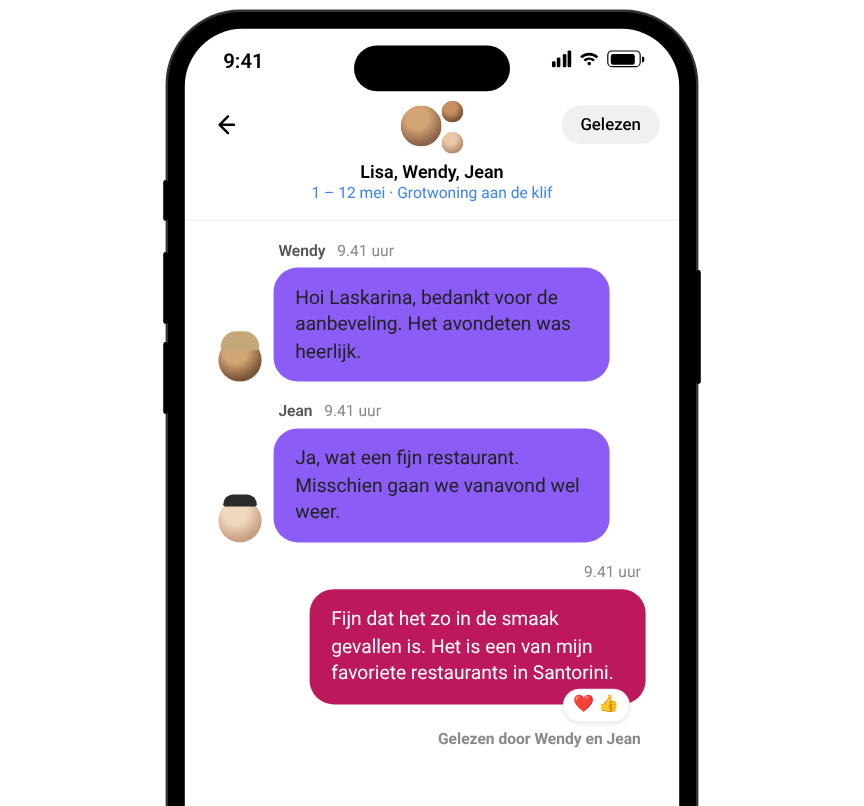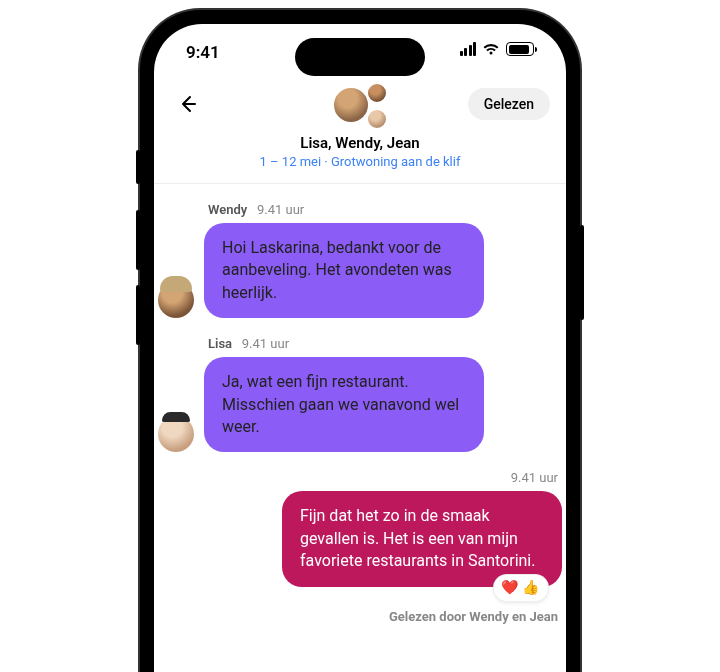--- a/index.html
+++ b/index.html
@@ -136,21 +136,21 @@
       font-weight: 600;
       margin-top: 12px;
     }
     .header-sub {
       text-align: center;
       font-size: 13px;
       color: #3b82f6;
       margin-top: 2px;
     }
     .messages {
-      padding: 18px 4px;
+      padding: 18px 28px;
     }
     .msg-block {
       margin-bottom: 18px;
       position: relative;
     }
     .sender-line {
       font-size: 13px;
       color: #888;
       margin-left: 50px;
       margin-bottom: 6px;
@@ -270,21 +270,21 @@
           <span>9.41 uur</span>
         </div>
         <div class="msg-row">
           <div class="msg-avatar av1"></div>
           <div class="bubble">Hoi Laskarina, bedankt voor de aanbeveling. Het avondeten was heerlijk.</div>
         </div>
       </div>
 
       <div class="msg-block">
         <div class="sender-line">
-          <span class="name">Lisa</span>
+          <span class="name">Jean</span>
           <span>&nbsp;</span>
           <span>9.41 uur</span>
         </div>
         <div class="msg-row">
           <div class="msg-avatar av2"></div>
           <div class="bubble">Ja, wat een fijn restaurant. Misschien gaan we vanavond wel weer.</div>
         </div>
       </div>
 
       <div class="out-block">

